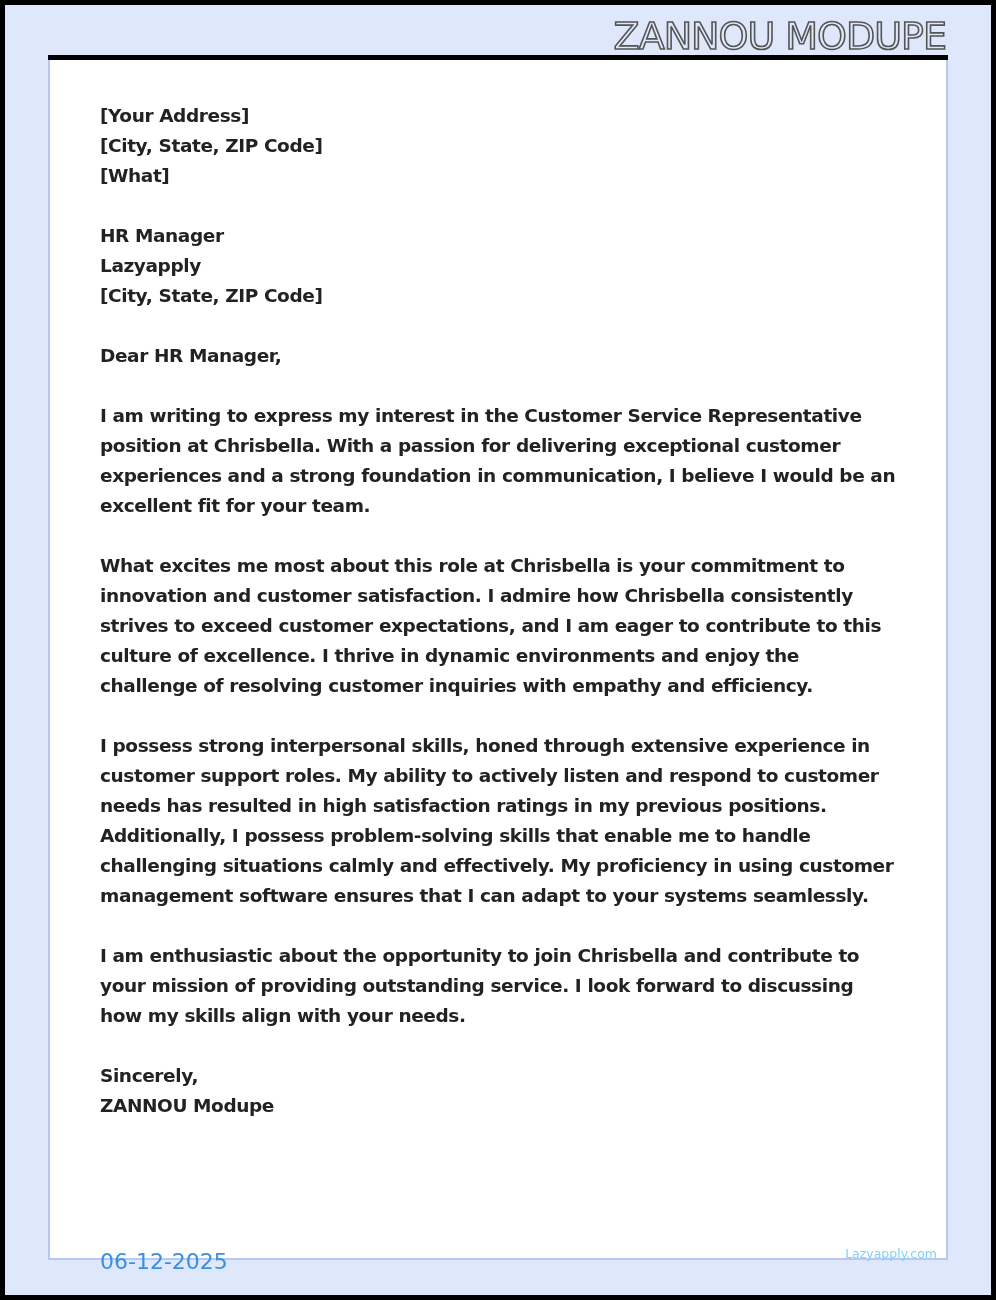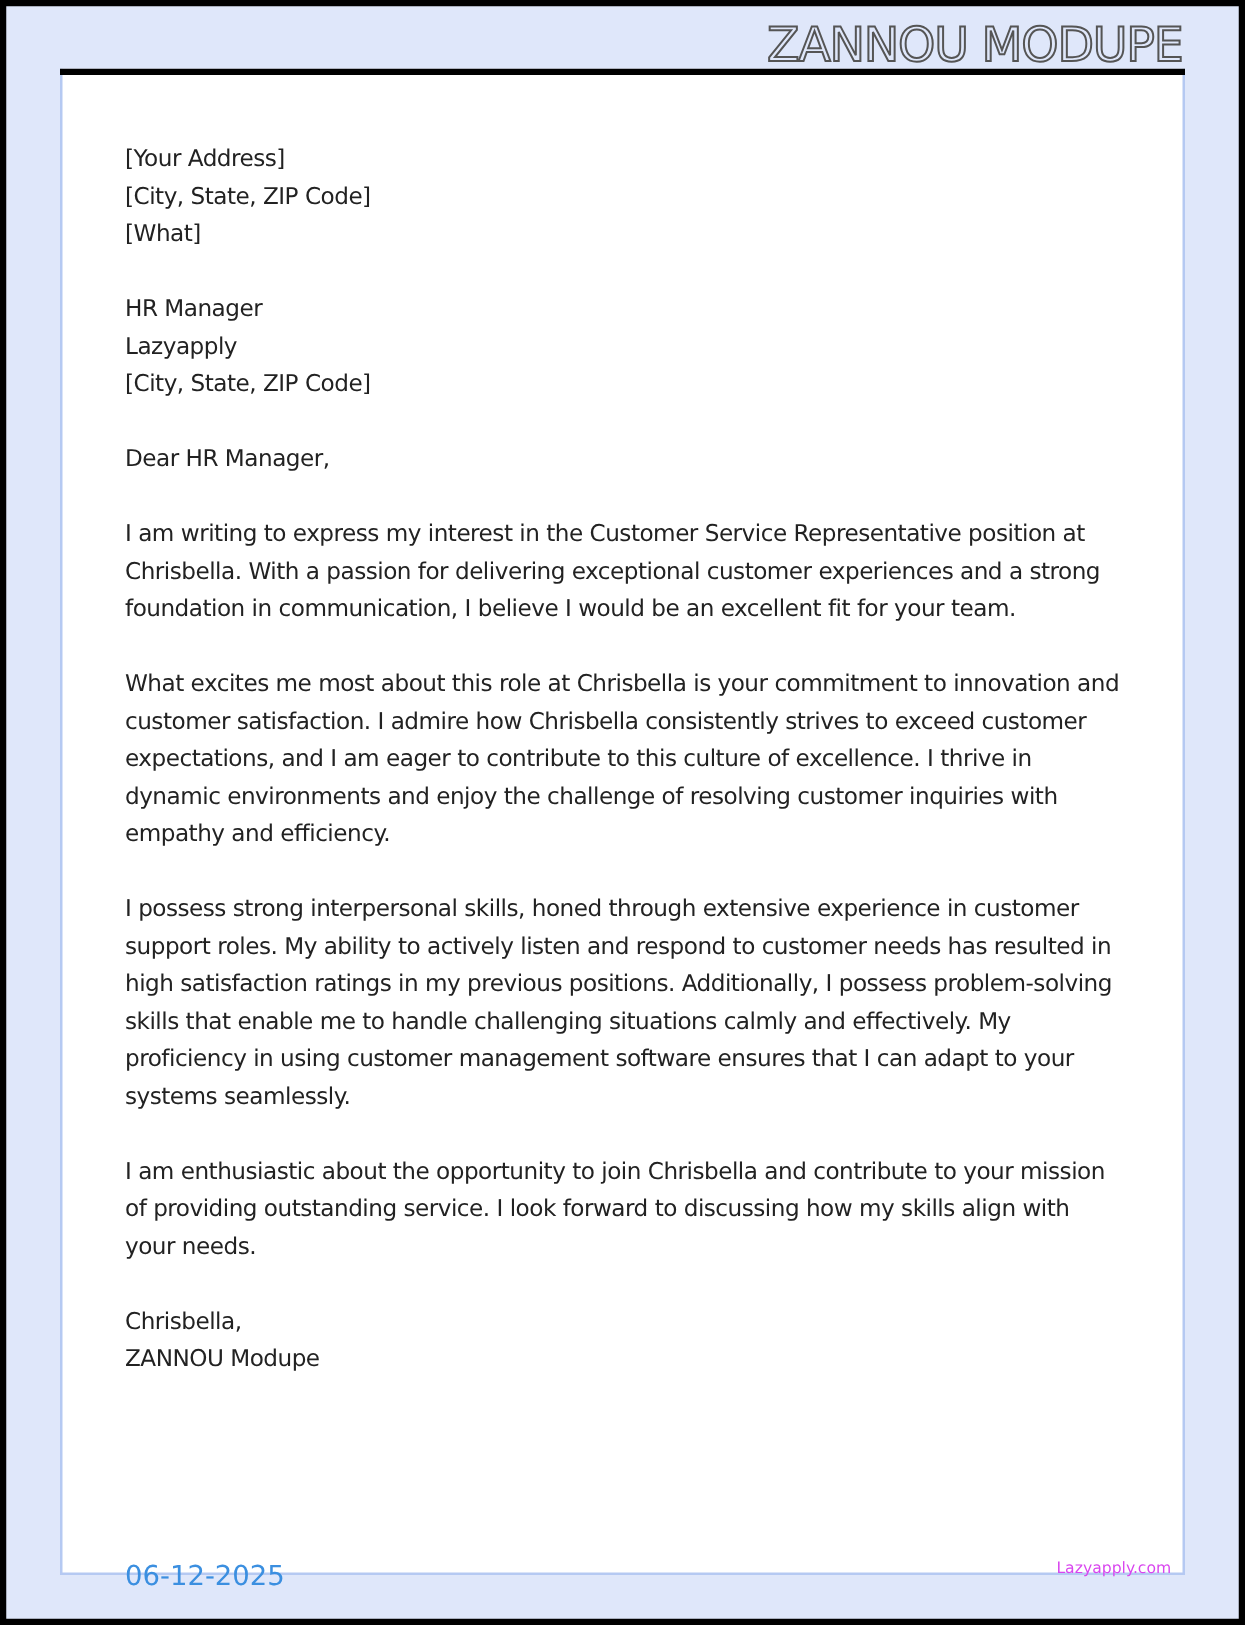--- a/index.html
+++ b/index.html
@@ -44,33 +44,33 @@
     }
     .content {
       position: absolute;
       left: 100px; top: 97px;
       width: 800px;
       font-size: 18.5px;
       line-height: 30px;
       color: #222;
       letter-spacing: -0.4px;
     }
-    .content p { margin: 16px 0 30px 0; }
+    .content p { margin: 4px 0 30px 0; font-weight: bold; }
     .line { display: block; }
     .date-stamp {
       position: absolute;
       left: 100px; top: 1249px;
       font-size: 22px;
       color: #3b8fe0;
     }
     .brand {
       position: absolute;
       right: 59px; top: 1246px;
       font-size: 12.5px;
-      color: #d946ef;
+      color: #7dd3fc;
     }
   </style>
 </head>
 <body>
 
 <div class="frame"></div>
 <div class="title">ZANNOU MODUPE</div>
 <div class="page"></div>
 <div class="topbar"></div>
 
@@ -84,19 +84,19 @@
     <span class="line">HR Manager</span>
     <span class="line">Lazyapply</span>
     <span class="line">[City, State, ZIP Code]</span>
   </p>
   <p>Dear HR Manager,</p>
   <p>I am writing to express my interest in the Customer Service Representative position at Chrisbella. With a passion for delivering exceptional customer experiences and a strong foundation in communication, I believe I would be an excellent fit for your team.</p>
   <p>What excites me most about this role at Chrisbella is your commitment to innovation and customer satisfaction. I admire how Chrisbella consistently strives to exceed customer expectations, and I am eager to contribute to this culture of excellence. I thrive in dynamic environments and enjoy the challenge of resolving customer inquiries with empathy and efficiency.</p>
   <p>I possess strong interpersonal skills, honed through extensive experience in customer support roles. My ability to actively listen and respond to customer needs has resulted in high satisfaction ratings in my previous positions. Additionally, I possess problem-solving skills that enable me to handle challenging situations calmly and effectively. My proficiency in using customer management software ensures that I can adapt to your systems seamlessly.</p>
   <p>I am enthusiastic about the opportunity to join Chrisbella and contribute to your mission of providing outstanding service. I look forward to discussing how my skills align with your needs.</p>
   <p>
-    <span class="line">Chrisbella,</span>
+    <span class="line">Sincerely,</span>
     <span class="line">ZANNOU Modupe</span>
   </p>
 </div>
 
 <div class="date-stamp">06-12-2025</div>
 <div class="brand">Lazyapply.com</div>
 
 </body></html>

